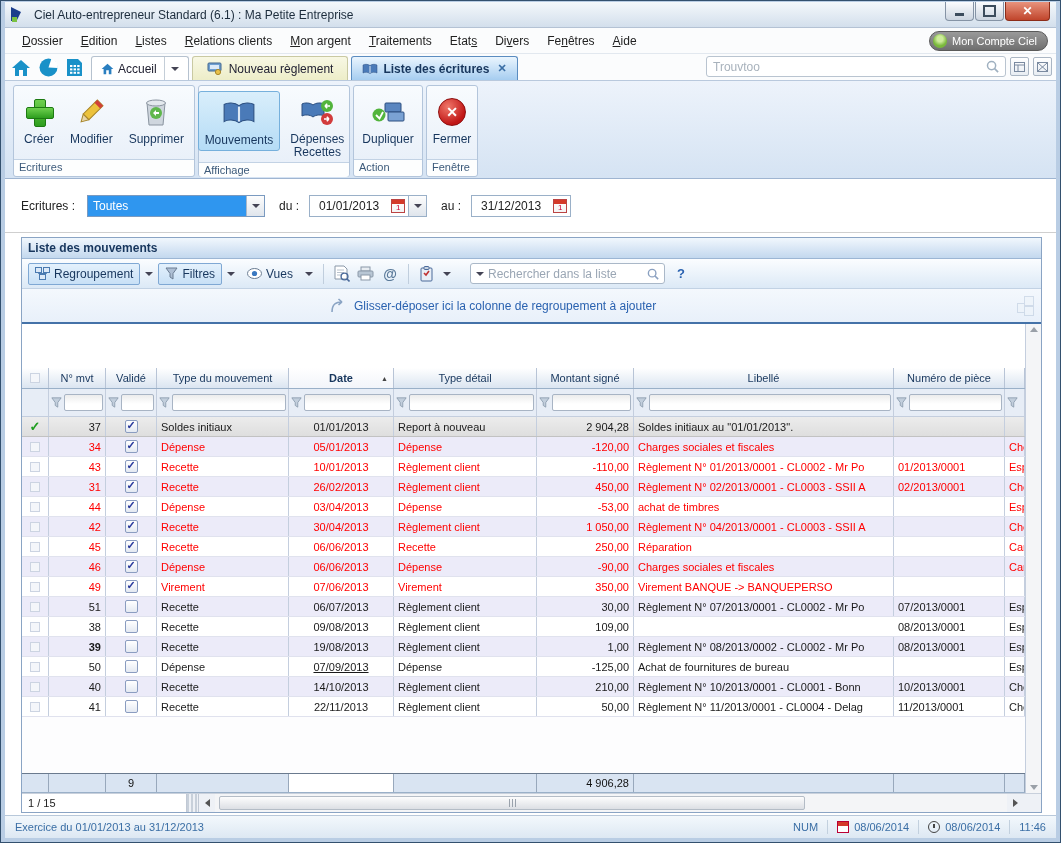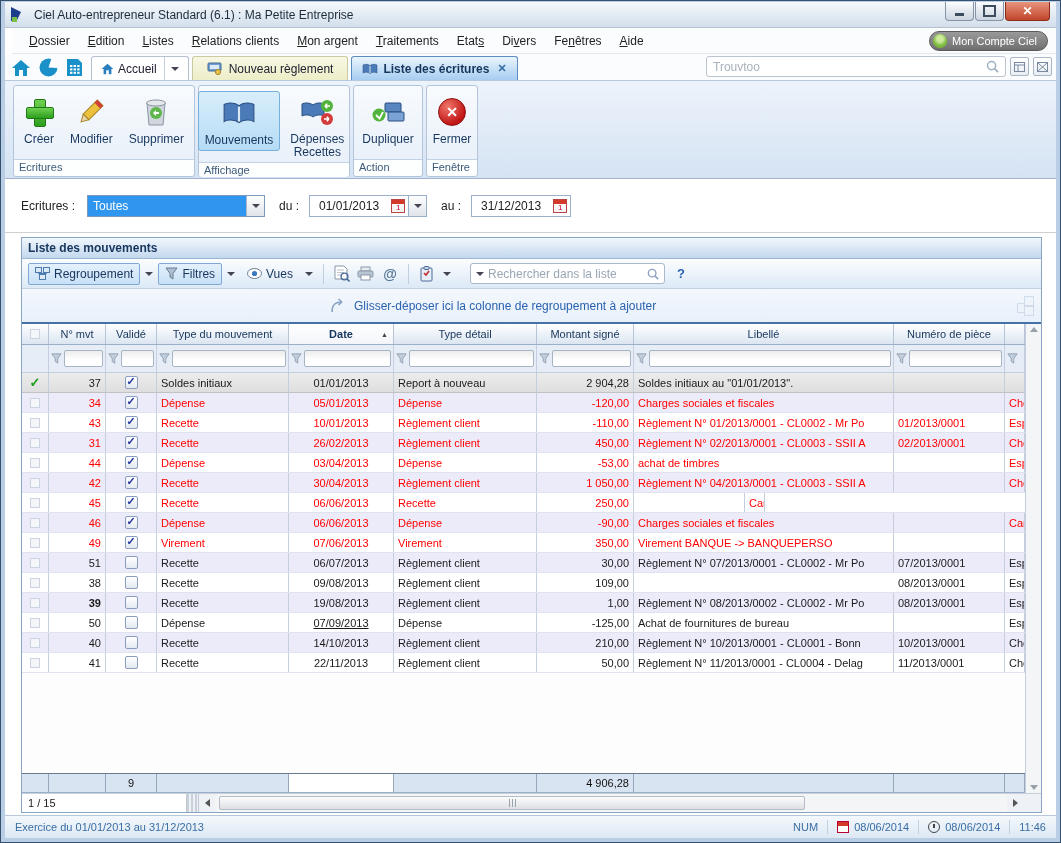--- a/index.html
+++ b/index.html
@@ -21,21 +21,21 @@
   .winbtn { width:29px; height:19px; border:1px solid #8593a5; border-top:none;
     background:linear-gradient(#fbfcfe,#ccd5e0); border-radius:0 0 4px 4px; margin-left:1px;
     display:flex; align-items:center; justify-content:center; position:relative; }
   .winbtn.min::after { content:""; width:9px; height:3px; background:#3c4c5c; margin-top:7px; }
   .winbtn.max::after { content:""; width:9px; height:8px; border:2px solid #3c4c5c; }
   .winbtn.close { width:45px; background:linear-gradient(#e8937d,#c0452c);
     border-color:#8c2c18; color:#fff; font-weight:bold; font-size:12px; }
 
   
   .menubar { position:absolute; left:4px; right:4px; top:27px; height:26px; background:#fbfcfd;
-    border-bottom:1px solid #e2e8ef; display:flex; align-items:center; padding:0 8px;margin-left:7px; }
+    border-bottom:1px solid #e2e8ef; display:flex; align-items:center; padding:0 8px; }
   .menu-item { font-size:12px; color:#222; padding:4px 9px; cursor:default; }
   .account-btn { margin-left:auto; height:20px; background:linear-gradient(#9a9a9a,#6f6f6f);
     border:1px solid #5a5a5a; border-radius:10px; color:#fff; font-size:11px;
     display:flex; align-items:center; padding:0 10px 0 3px; }
   .person-icon { width:14px; height:14px; border-radius:50%; background:radial-gradient(circle at 50% 35%, #cdeb9a 25%, #7ab83c 60%); margin-right:5px; position:relative; }
 
   
   .tabstrip { position:absolute; left:4px; right:4px; top:53px; height:26px; background:#fbfcfd;
     display:flex; align-items:flex-end; }
   .quickicons { display:flex; align-items:center; gap:8px; padding:0 8px 3px 6px; }
@@ -122,21 +122,21 @@
   .dz-squares i { position:absolute; width:10px; height:10px; border:1px solid #b8c8dc; background:#eef4fa; display:block; }
 
   
   .gridwrap { flex:1; display:flex; min-height:0; }
   .gridmain { width:1003px; display:flex; flex-direction:column; }
   .vscroll { width:18px; background:#f4f5f7; border-left:1px solid #c4cede; display:flex; flex-direction:column;
     justify-content:space-between; align-items:center; padding:3px 0; }
   .arr-up { width:0;height:0;border-left:4px solid transparent;border-right:4px solid transparent;border-bottom:5px solid #9aa0a8; }
   .arr-dn { width:0;height:0;border-left:4px solid transparent;border-right:4px solid transparent;border-top:5px solid #9aa0a8; }
 
-  .ghead { height:21px; display:flex; border-bottom:1px solid #9ab0c8; }
+  .ghead { height:21px; display:flex; border-bottom:1px solid #9ab0c8;margin-top:44px; }
   .hcell { background:linear-gradient(#ffffff,#dbe5f1); border-right:1px solid #b8c4d6; font-size:11px;
     color:#17365d; display:flex; align-items:center; justify-content:center; overflow:hidden; white-space:nowrap; position:relative; }
   .hcell.sorted { background:linear-gradient(#ffffff,#f2f5fa); font-weight:bold; }
   .hcell .sortarr { position:absolute; right:5px; font-size:7px; color:#444; }
   .gfilter { height:28px; display:flex; background:#e7edf6; border-bottom:1px solid #c4cede; }
   .fcell { border-right:1px solid #c4cede; display:flex; align-items:center; gap:2px; padding:0 2px; overflow:hidden; }
   .fcell input { flex:1; height:17px; min-width:0; border:1px solid #a8b4c4; border-radius:2px;
     background:linear-gradient(#ececec,#ffffff 60%); outline:none; font-size:11px; padding:0 3px; }
   .gbody { flex:1; overflow:hidden; background:#fdfdfe; }
   .trow { height:20px; display:flex; border-bottom:1px solid #e0e2ee; font-size:11px; color:#1a1a1a; background:#fff; }
@@ -697,20 +697,21 @@
                 <span class="mini-box"></span>
               </div>
               <div class="tcell r" style="width: 57px;">45</div>
               <div class="tcell c" style="width: 51px;">
                 <span class="cb on"></span>
               </div>
               <div class="tcell" style="width: 132px;">Recette</div>
               <div class="tcell c" style="width: 105px;">06/06/2013</div>
               <div class="tcell" style="width: 143px;">Recette</div>
               <div class="tcell r" style="width: 97px;">250,00</div>
+              <div class="tcell" style="width: 260px;">Réparation</div>
               <div class="tcell" style="width: 111px;"></div>
               <div class="tcell" style="width: 20px;">Cart</div>
             </div>
             <div class="trow alt red">
               <div class="tcell c" style="width: 27px;">
                 <span class="mini-box"></span>
               </div>
               <div class="tcell r" style="width: 57px;">46</div>
               <div class="tcell c" style="width: 51px;">
                 <span class="cb on"></span>

